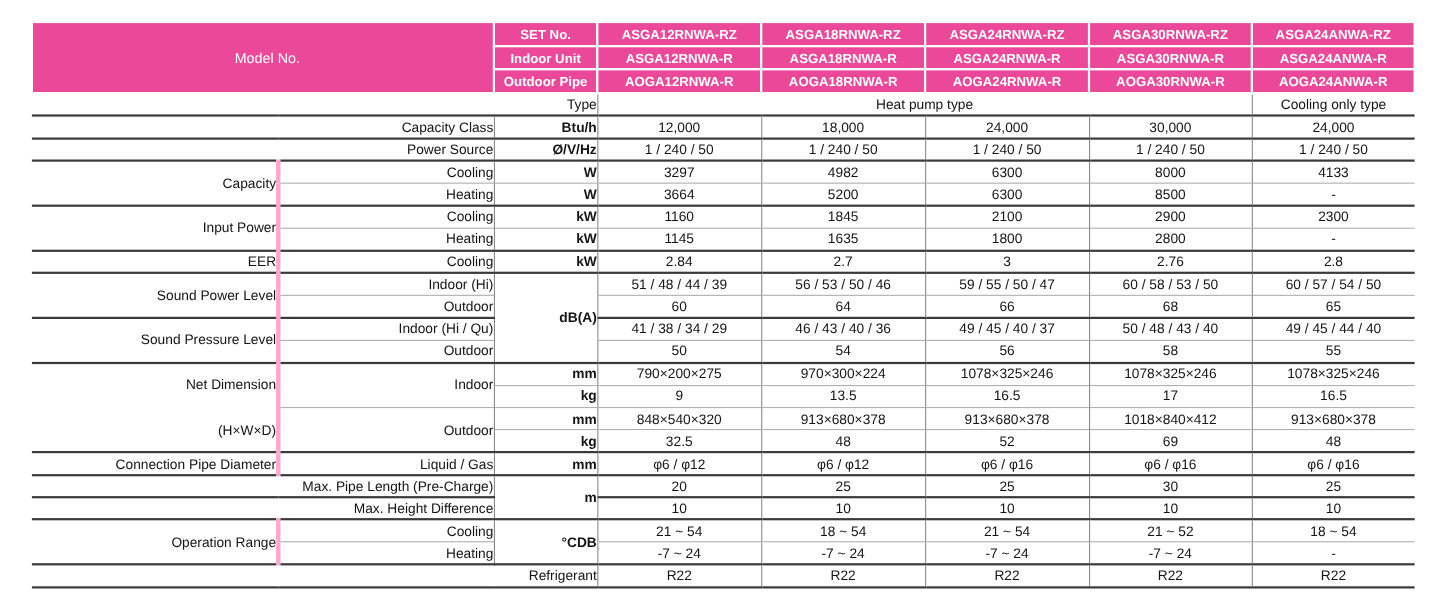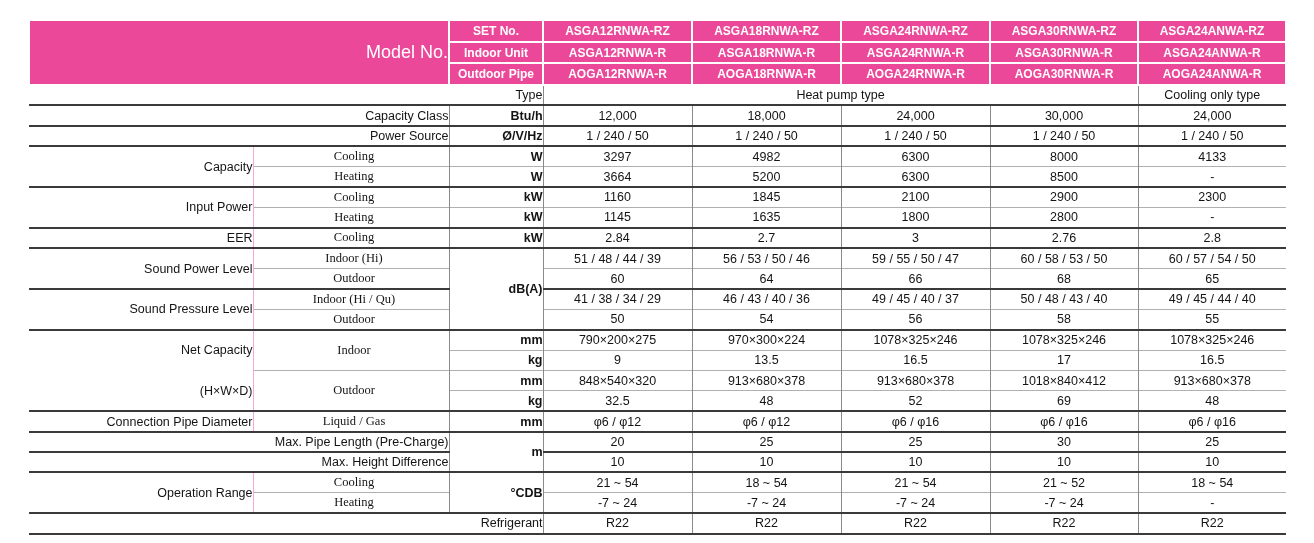--- a/index.html
+++ b/index.html
@@ -15,24 +15,24 @@
     font-size:12.5px; font-weight:normal; padding:0;
     white-space:nowrap; overflow:hidden; vertical-align:middle;
   }
   thead tr { height:21.7px; }
   tbody tr { height:20.4px; }
   
   th.hd {
     background:#ec4899; color:#fff; text-align:center; font-weight:bold;
     font-size:12px; border:2px solid #fff;
   }
-  th.hd-main { text-align:right; padding-left:8px; font-weight:normal; font-size:18px; }
+  th.hd-main { text-align:center; padding-left:8px; font-weight:normal; font-size:13px; }
   
   td.lbl { text-align:right; padding-left:5px; }
-  td.sub { text-align:center; padding-left:6px; border-left:1px solid #f9a8d4;font-family:Liberation Serif, serif; }
+  td.sub { text-align:right; padding-left:6px; border-left:4px solid #f9a8d4; }
   td.unit { text-align:right; border-left:1px solid #8a8a8a;font-weight:bold; }
   td.val { text-align:center; border-left:1px solid #8a8a8a; }
   
   tr.ld > td { border-top:2px solid #3a3a3a; }
   tr.ll > td { border-top:1px solid #b0b0b0; }
   tr.last > td { border-bottom:2px solid #3a3a3a; }
   td.twoline div { line-height:14px; }
   td.twoline div + div { margin-top:27px; }
 </style>
 </head>
@@ -179,21 +179,21 @@
     <tr class="ll">
       <td class="sub">Outdoor</td>
       <td class="val">50</td>
       <td class="val">54</td>
       <td class="val">56</td>
       <td class="val">58</td>
       <td class="val">55</td>
     </tr>
     <tr class="ld">
       <td class="lbl twoline" rowspan="4">
-        <div>Net Capacity</div>
+        <div>Net Dimension</div>
         <div>(H×W×D)</div>
       </td>
       <td class="sub" rowspan="2">Indoor</td>
       <td class="unit">mm</td>
       <td class="val">790×200×275</td>
       <td class="val">970×300×224</td>
       <td class="val">1078×325×246</td>
       <td class="val">1078×325×246</td>
       <td class="val">1078×325×246</td>
     </tr>

